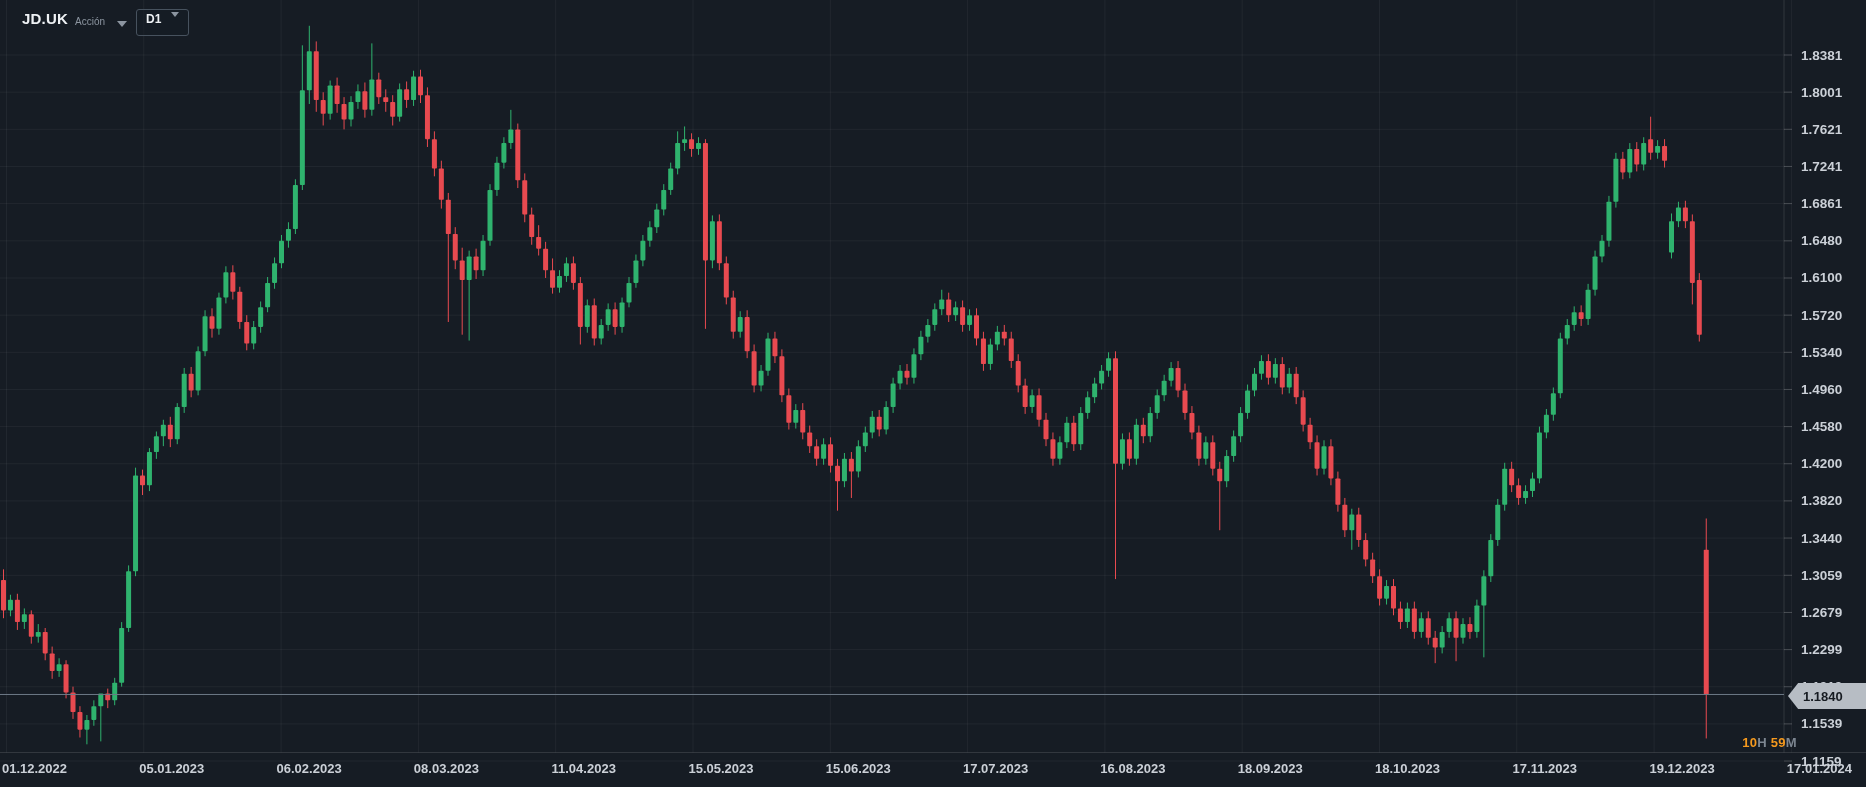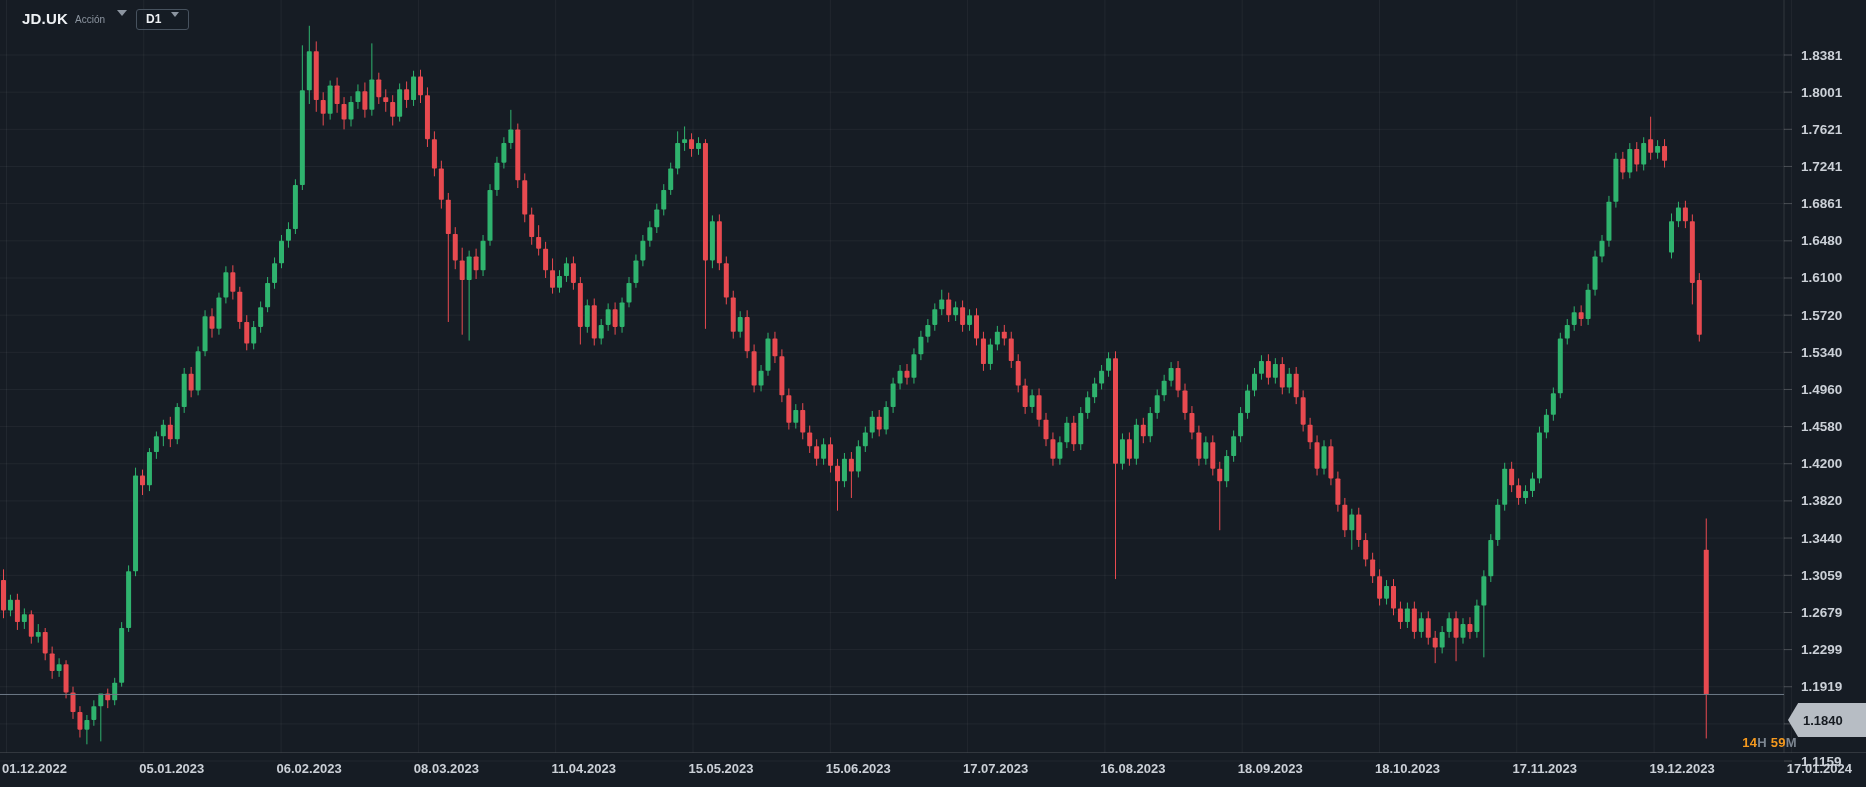--- a/index.html
+++ b/index.html
@@ -2,33 +2,33 @@
 <html><head>
 <meta charset="utf-8">
 <style>
   html,body{margin:0;padding:0;background:#10151c;}
   #app{position:relative;width:1866px;height:787px;background:#161c24;overflow:hidden;
        font-family:"Liberation Sans",sans-serif;}
   #chart-svg{position:absolute;left:0;top:0;}
   .hit{position:absolute;background:transparent;}
   #price-axis-hit{right:0;top:0;width:82px;height:752px;cursor:ns-resize;}
   #time-axis-hit{left:0;bottom:0;width:1866px;height:34px;cursor:ew-resize;}
-  #header{position:absolute;left:22px;top:10px;display:flex;align-items:flex-start;z-index:5;}
+  #header{position:absolute;left:22px;top:10px;display:flex;align-items:flex-end;z-index:5;}
   #symbol{font-size:15px;font-weight:bold;color:#eef1f4;letter-spacing:.2px;}
   #instr-type{font-size:10px;color:#8c95a0;margin-left:7px;margin-top:4px;}
   .caret{display:inline-block;width:0;height:0;border-left:5px solid transparent;
          border-right:5px solid transparent;border-top:6px solid #8c95a0;margin-left:12px;}
   #tf-box{position:absolute;left:136px;top:9px;display:flex;z-index:5;
-          border:1px solid #47525e;border-radius:3px;padding:2px 9px 3px 9px;background:rgba(22,28,36,.6);
+          border:1px solid #47525e;border-radius:3px;padding:2px 9px 9px 9px;background:rgba(22,28,36,.6);
           cursor:pointer;}
   #tf-label{font-size:12px;font-weight:bold;color:#eef1f4;}
   #tf-box .caret{margin-left:10px;border-top-width:5px;border-left-width:4px;border-right-width:4px;}
-  #price-tag{position:absolute;left:1788px;top:683px;width:78px;height:34px;background:#b7bdc4;
+  #price-tag{position:absolute;left:1788px;top:683px;width:78px;height:26px;background:#b7bdc4;
              clip-path:polygon(0 50%,13% 0,100% 0,100% 100%,13% 100%);display:flex;align-items:center;
-             justify-content:flex-start;padding-left:15px;box-sizing:border-box;z-index:4;margin-top:20px;}
+             justify-content:flex-start;padding-left:15px;box-sizing:border-box;z-index:4;}
   #price-tag span{font-size:13px;font-weight:bold;color:#161b21;}
   #countdown{position:absolute;right:69px;top:735px;font-size:13px;font-weight:bold;z-index:4;
              letter-spacing:.3px;}
   #countdown .num{color:#f5991e;}
   #countdown .unit{color:#7d8691;}
 </style>
 </head>
 <body>
 
 <div id="app">
@@ -630,15 +630,15 @@
 
   <div id="tf-box">
     <span id="tf-label">D1</span>
     <span class="caret"></span>
   </div>
 
   <div id="price-tag">
     <span>1.1840</span>
   </div>
 
-  <div id="countdown"><span class="num">14</span><span class="unit">H </span><span class="num">59</span><span class="unit">M</span></div>
+  <div id="countdown"><span class="num">10</span><span class="unit">H </span><span class="num">59</span><span class="unit">M</span></div>
 
 </div>
 
 </body></html>

